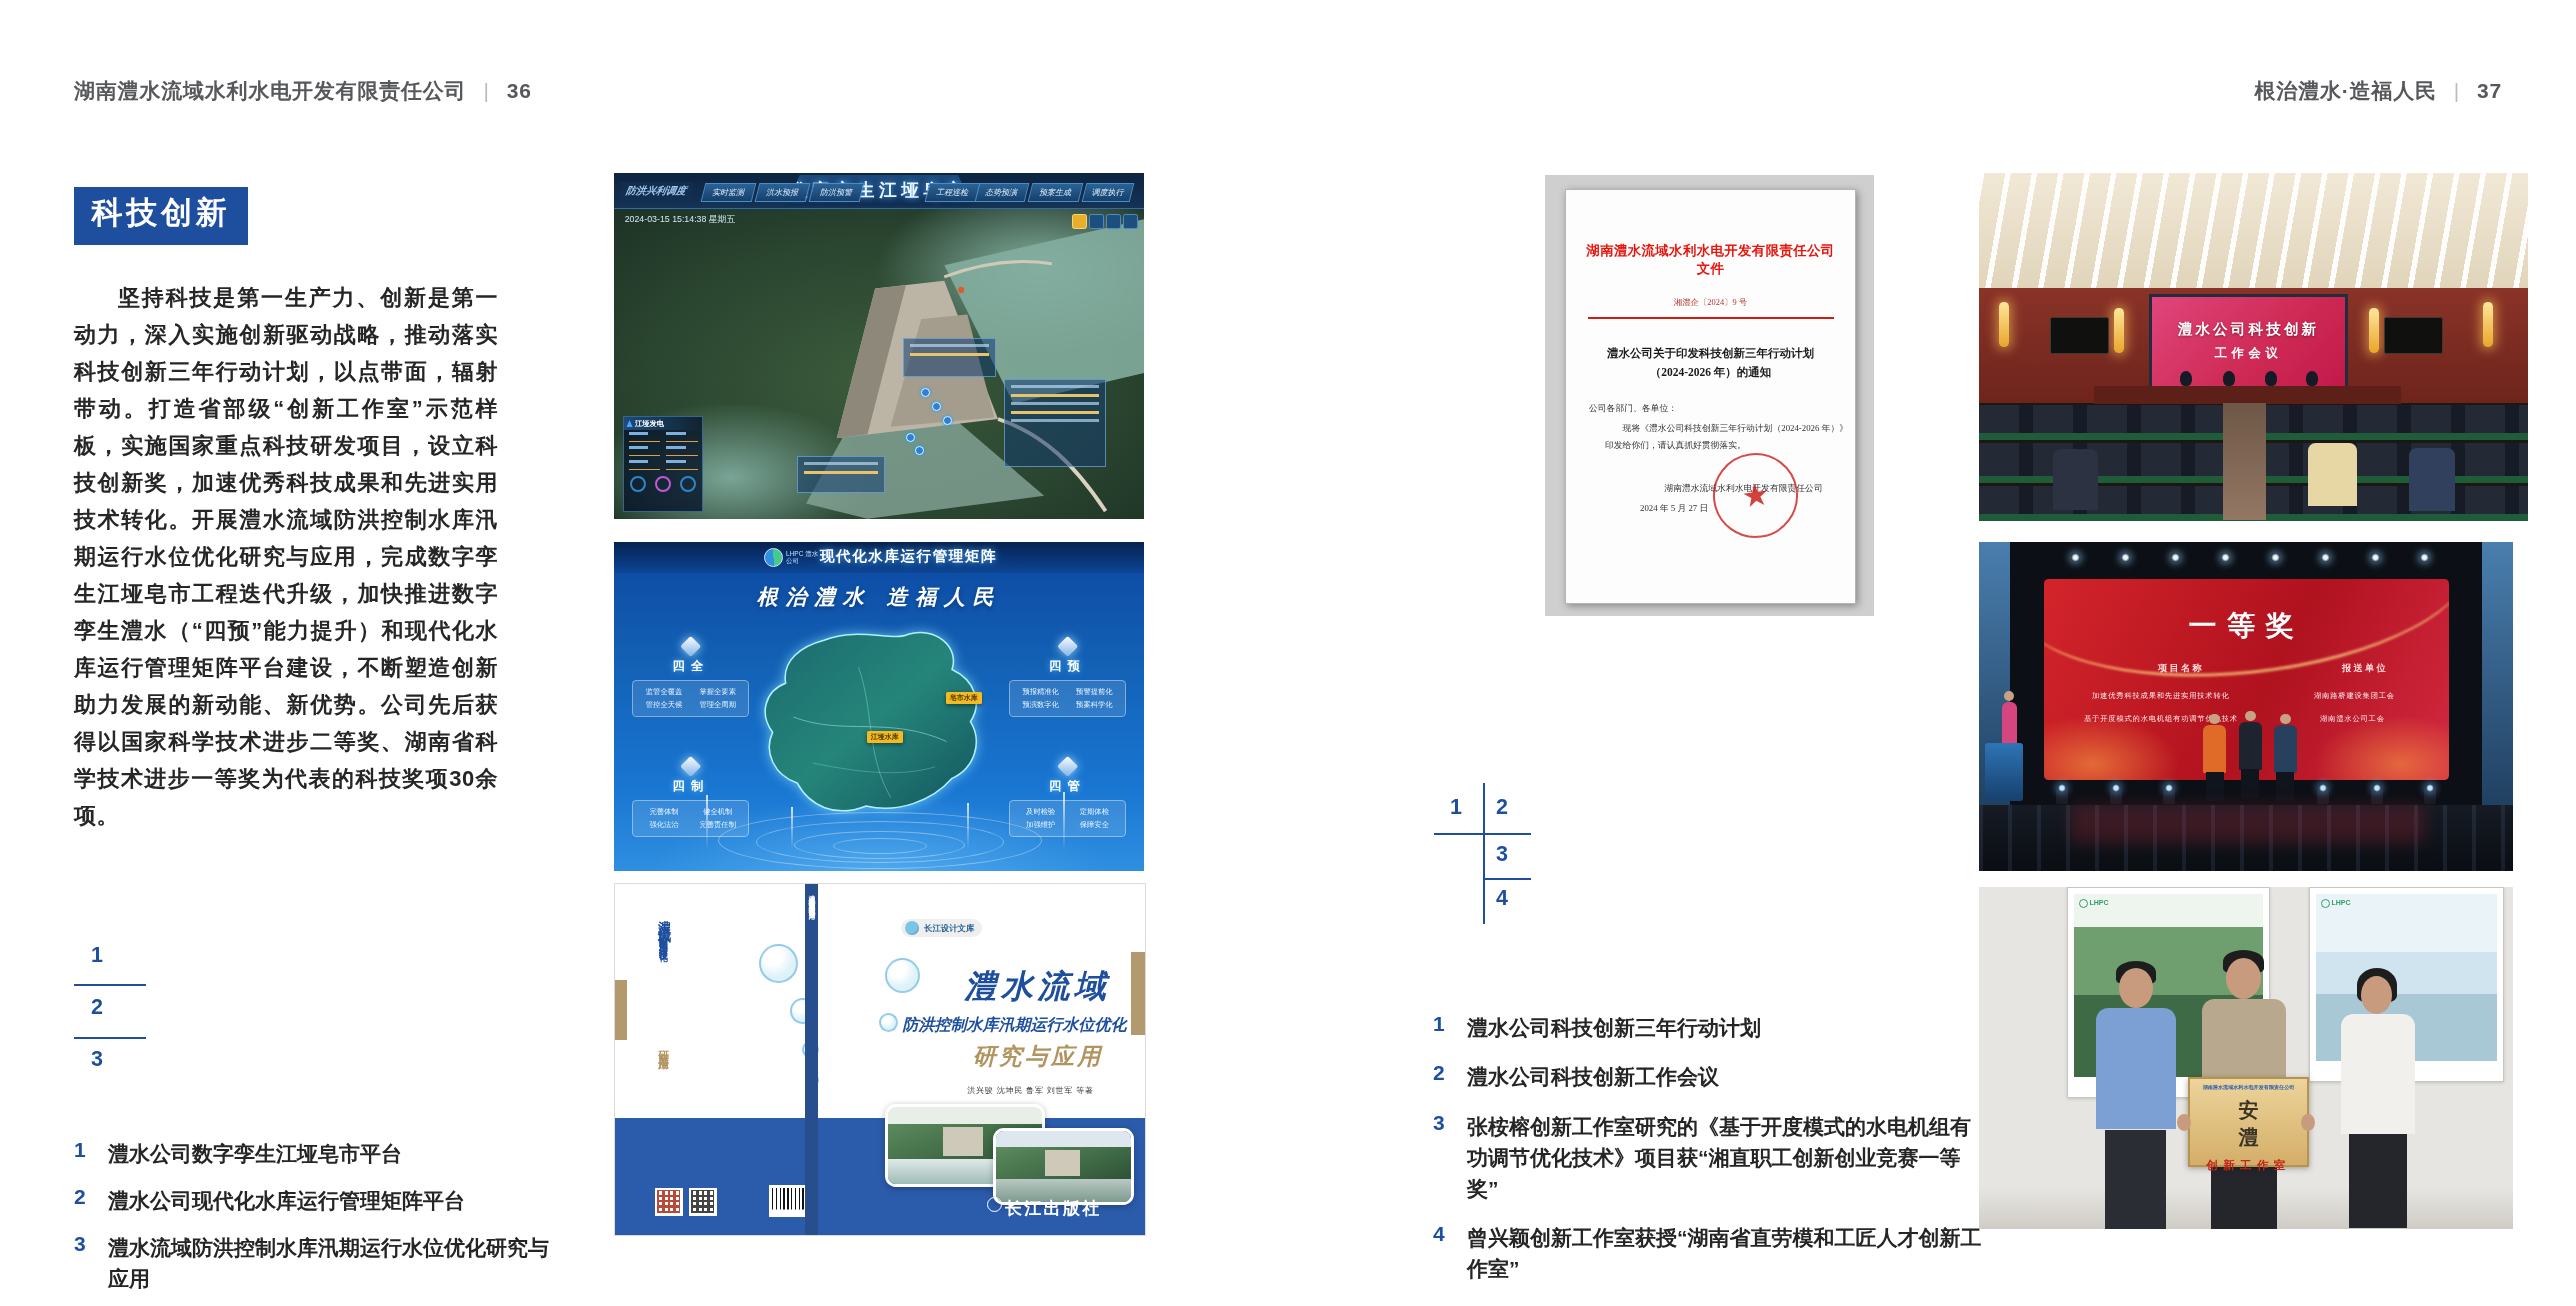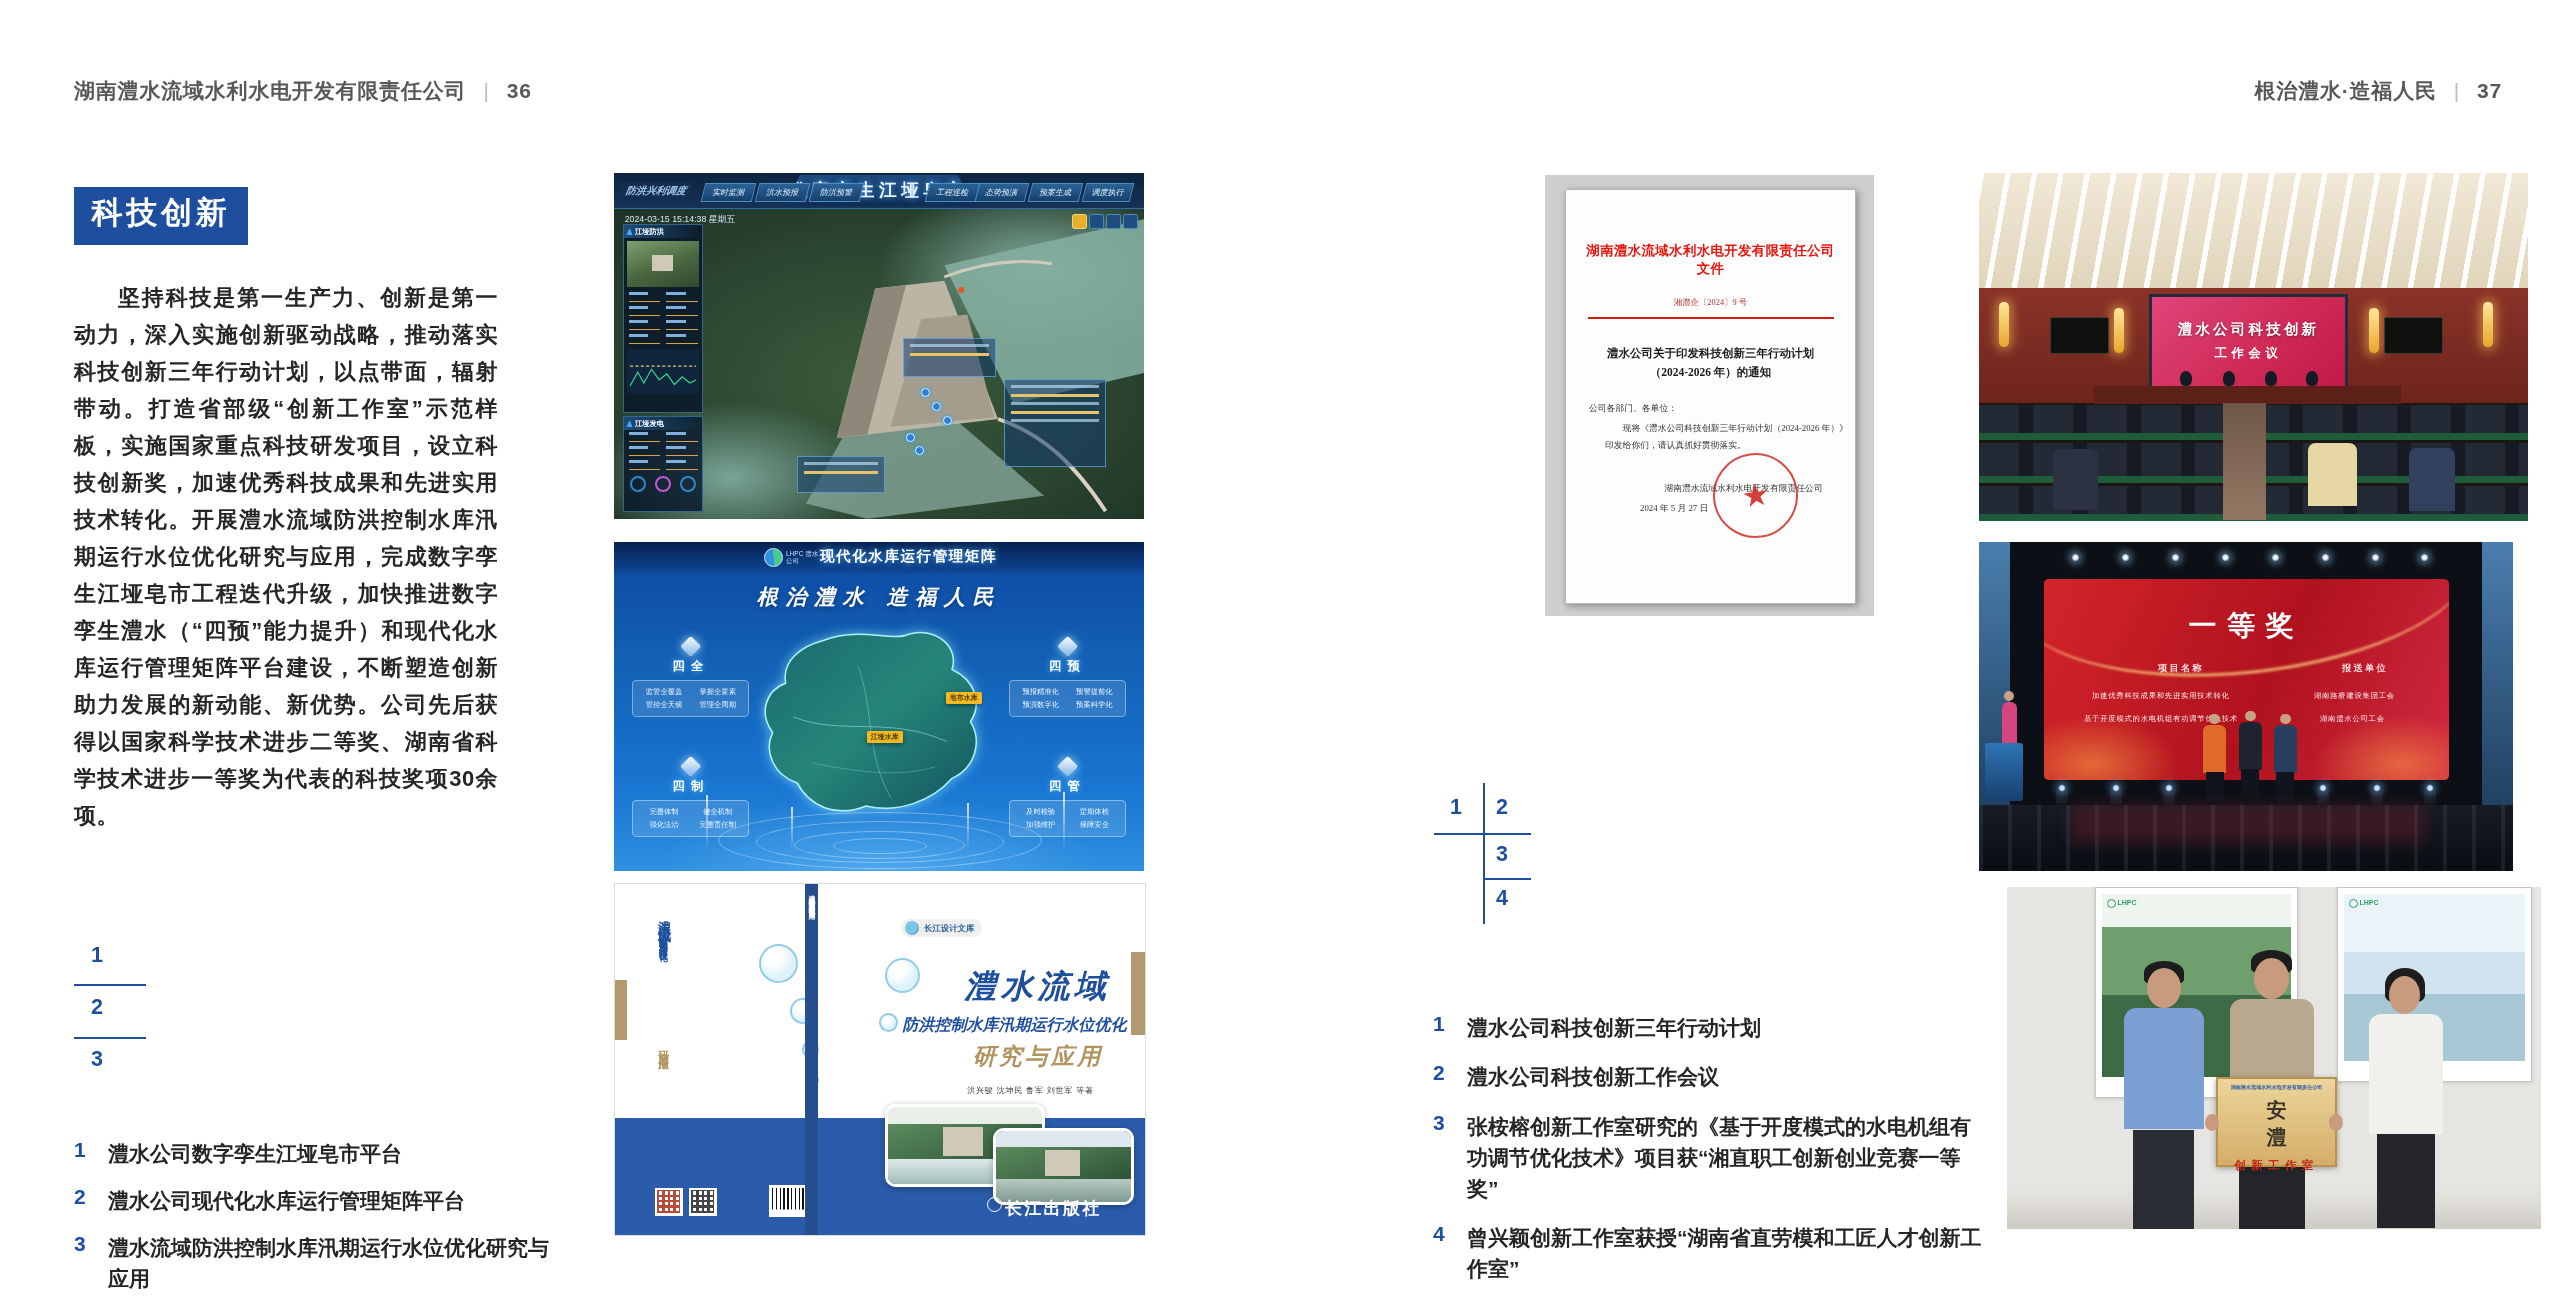--- a/index.html
+++ b/index.html
@@ -177,21 +177,21 @@
   .aw-host{position:absolute;left:23px;top:160px;width:15.4px;height:55px;border-radius:6.1px;background:#d6467e;}
   .aw-host::before{content:"";position:absolute;left:2.3px;top:-10.7px;width:10px;height:10px;border-radius:50%;background:#c9a183;}
   .aw-podium{position:absolute;left:6.1px;top:201px;width:38px;height:58px;background:linear-gradient(180deg,#2e74b5,#17406e);border-radius:3.1px;}
   .aw-light{position:absolute;top:247px;width:12.3px;height:15.4px;background:#191d26;border-radius:2.3px;}
   .aw-light::before{content:"";position:absolute;left:2.3px;top:-4.6px;width:7.7px;height:7.7px;border-radius:50%;
     background:radial-gradient(circle,#bfe6ff 0 35%,rgba(120,190,255,.25) 70%,transparent);box-shadow:0 0 7.7px 2.3px rgba(120,190,255,.5);}
   .aw-floor{position:absolute;left:0;top:263px;width:100%;height:67px;
     background:repeating-linear-gradient(90deg,rgba(140,180,240,.10) 0 3.8px,transparent 3.8px 29px),linear-gradient(180deg,#161b24,#0a0d12);}
   .aw-glow{position:absolute;left:92px;top:263px;width:353px;height:38px;background:rgba(205,35,50,.22);filter:blur(7.7px);}
   
-  .gp{background:linear-gradient(180deg,#e7e5e1 0 88%,#cfccc6 100%);margin-left:28px;}
+  .gp{background:linear-gradient(180deg,#e7e5e1 0 88%,#cfccc6 100%);}
   .poster{position:absolute;background:#fff;border:0.8px solid #c8c6c2;box-shadow:0 0.8px 3.1px rgba(0,0,0,.15);}
   .poster .img{position:absolute;left:6.1px;top:6.1px;right:6.1px;bottom:20px;}
   .poster .logo{position:absolute;left:10.7px;top:10.7px;color:#2fa06a;font-size:7px;font-weight:bold;padding-left:10.7px;}
   .poster .logo::before{content:"";position:absolute;left:0;top:0;width:7.7px;height:7.7px;border-radius:50%;border:1.5px solid #2fa06a;}
   .gp-head{position:absolute;border-radius:50%;background:#c99b7e;}
   .gp-hair{position:absolute;border-radius:50% 50% 20% 20%;background:#1d1d1d;}
   .gp-body{position:absolute;border-radius:12.3px 12.3px 0 0;}
   .plaque{position:absolute;left:209px;top:190px;width:117px;height:86px;
     background:linear-gradient(180deg,#ecd49b,#d4ae68);border:2.3px solid #b9924e;box-shadow:0 2.3px 6.1px rgba(0,0,0,.35);text-align:center;}
   .plaque .org{margin-top:5.4px;font-size:5.1px;color:#2a5caa;font-weight:bold;}
@@ -256,45 +256,20 @@
     <div class="dt-tab" style="left:362px;">态势预演</div>
     <div class="dt-tab" style="left:416px;">预案生成</div>
     <div class="dt-tab" style="left:470px;width:46px;">调度执行</div>
     <div class="dt-tab" style="left:313px;">工程巡检</div>
     <div class="dt-time">2024-03-15 15:14:38 星期五</div>
     <div class="dt-ico" style="right:57px;background:#e8b02a;border-color:#f5d57a;"></div>
     <div class="dt-ico" style="right:40px;"></div>
     <div class="dt-ico" style="right:23px;"></div>
     <div class="dt-ico" style="right:6.1px;"></div>
 
-    <div class="dt-panel" style="top:51px;height:187px;">
-      <div class="dt-ptitle">江垭防洪</div>
-      <div class="dt-photo"></div>
-      <div class="dt-row">
-          <div class="dt-cell"></div>
-          <div class="dt-cell"></div>
-        </div>
-      <div class="dt-row">
-          <div class="dt-cell"></div>
-          <div class="dt-cell"></div>
-        </div>
-      <div class="dt-row">
-          <div class="dt-cell"></div>
-          <div class="dt-cell"></div>
-        </div>
-      <div class="dt-row">
-          <div class="dt-cell"></div>
-          <div class="dt-cell"></div>
-        </div>
-      <svg width="72" height="45" style="margin:3.1px;" viewBox="0 0 94 58">
-        <rect x="0" y="0" width="94" height="58" fill="rgba(20,50,90,.4)"></rect>
-        <line x1="4" y1="22" x2="90" y2="22" stroke="#e8c36a" stroke-width="1.5" stroke-dasharray="4 3"></line>
-        <polyline points="4,48 14,30 22,44 32,26 42,40 52,32 62,46 72,36 82,44 90,40" fill="none" stroke="#39d98a" stroke-width="1.5"></polyline>
-      </svg>
-    </div>
     <div class="dt-panel" style="top:243px;height:94px;">
       <div class="dt-ptitle">江垭发电</div>
       <div class="dt-row">
           <div class="dt-cell"></div>
           <div class="dt-cell"></div>
         </div>
       <div class="dt-row">
           <div class="dt-cell"></div>
           <div class="dt-cell"></div>
         </div>

